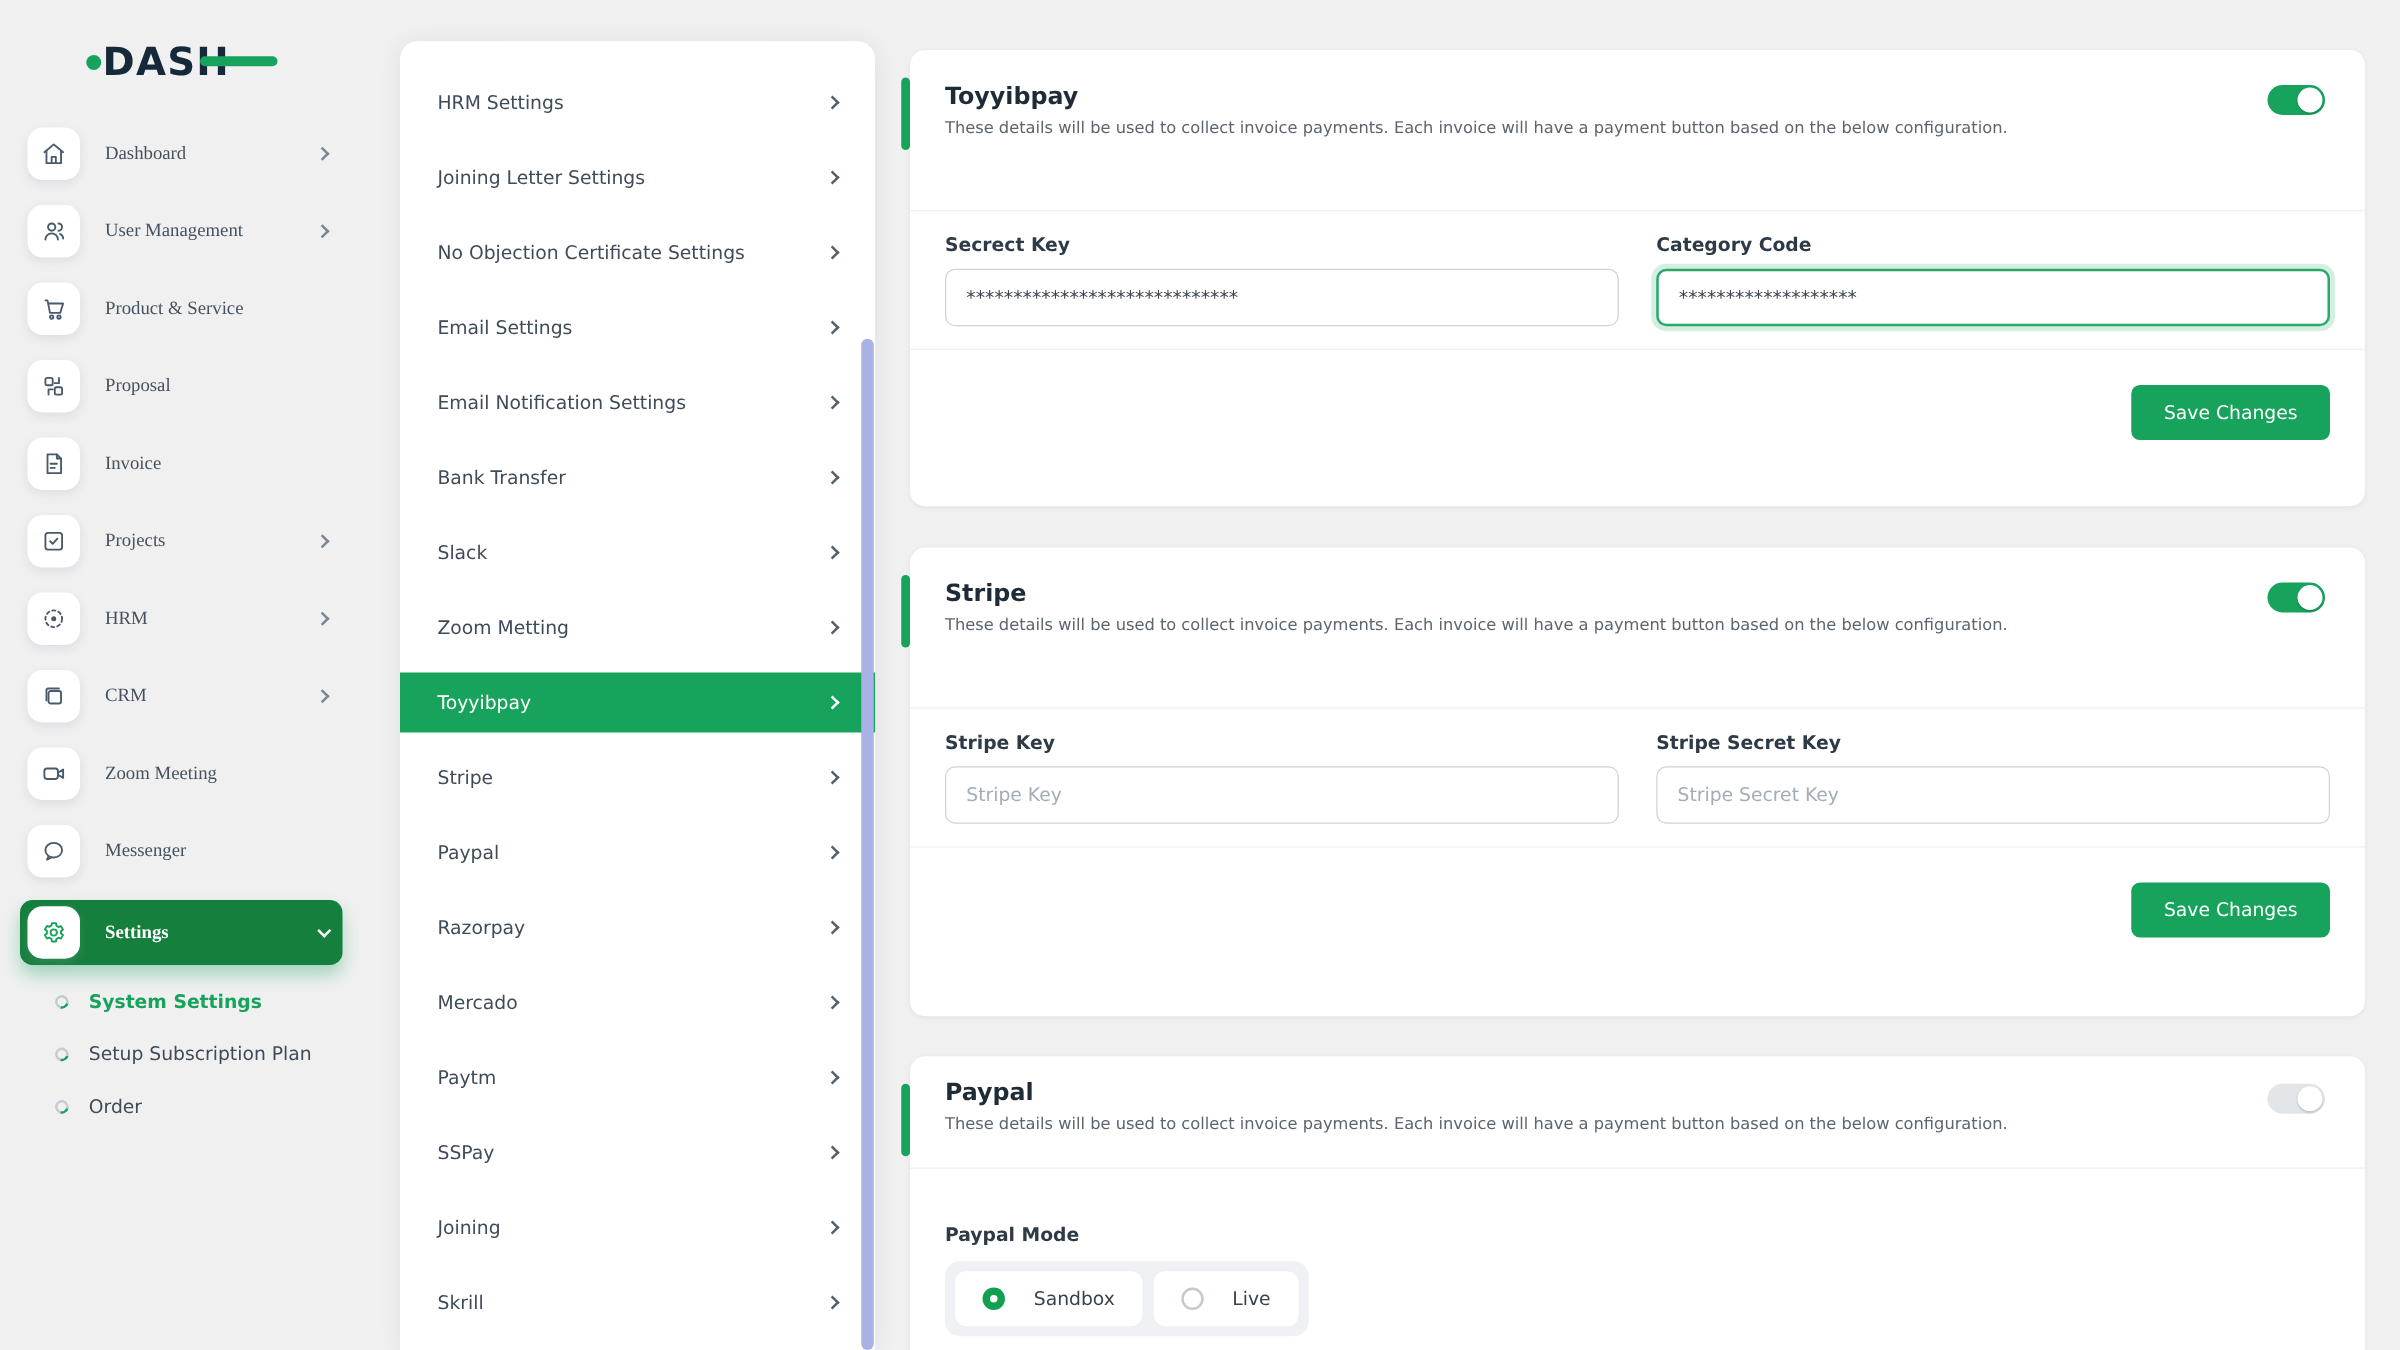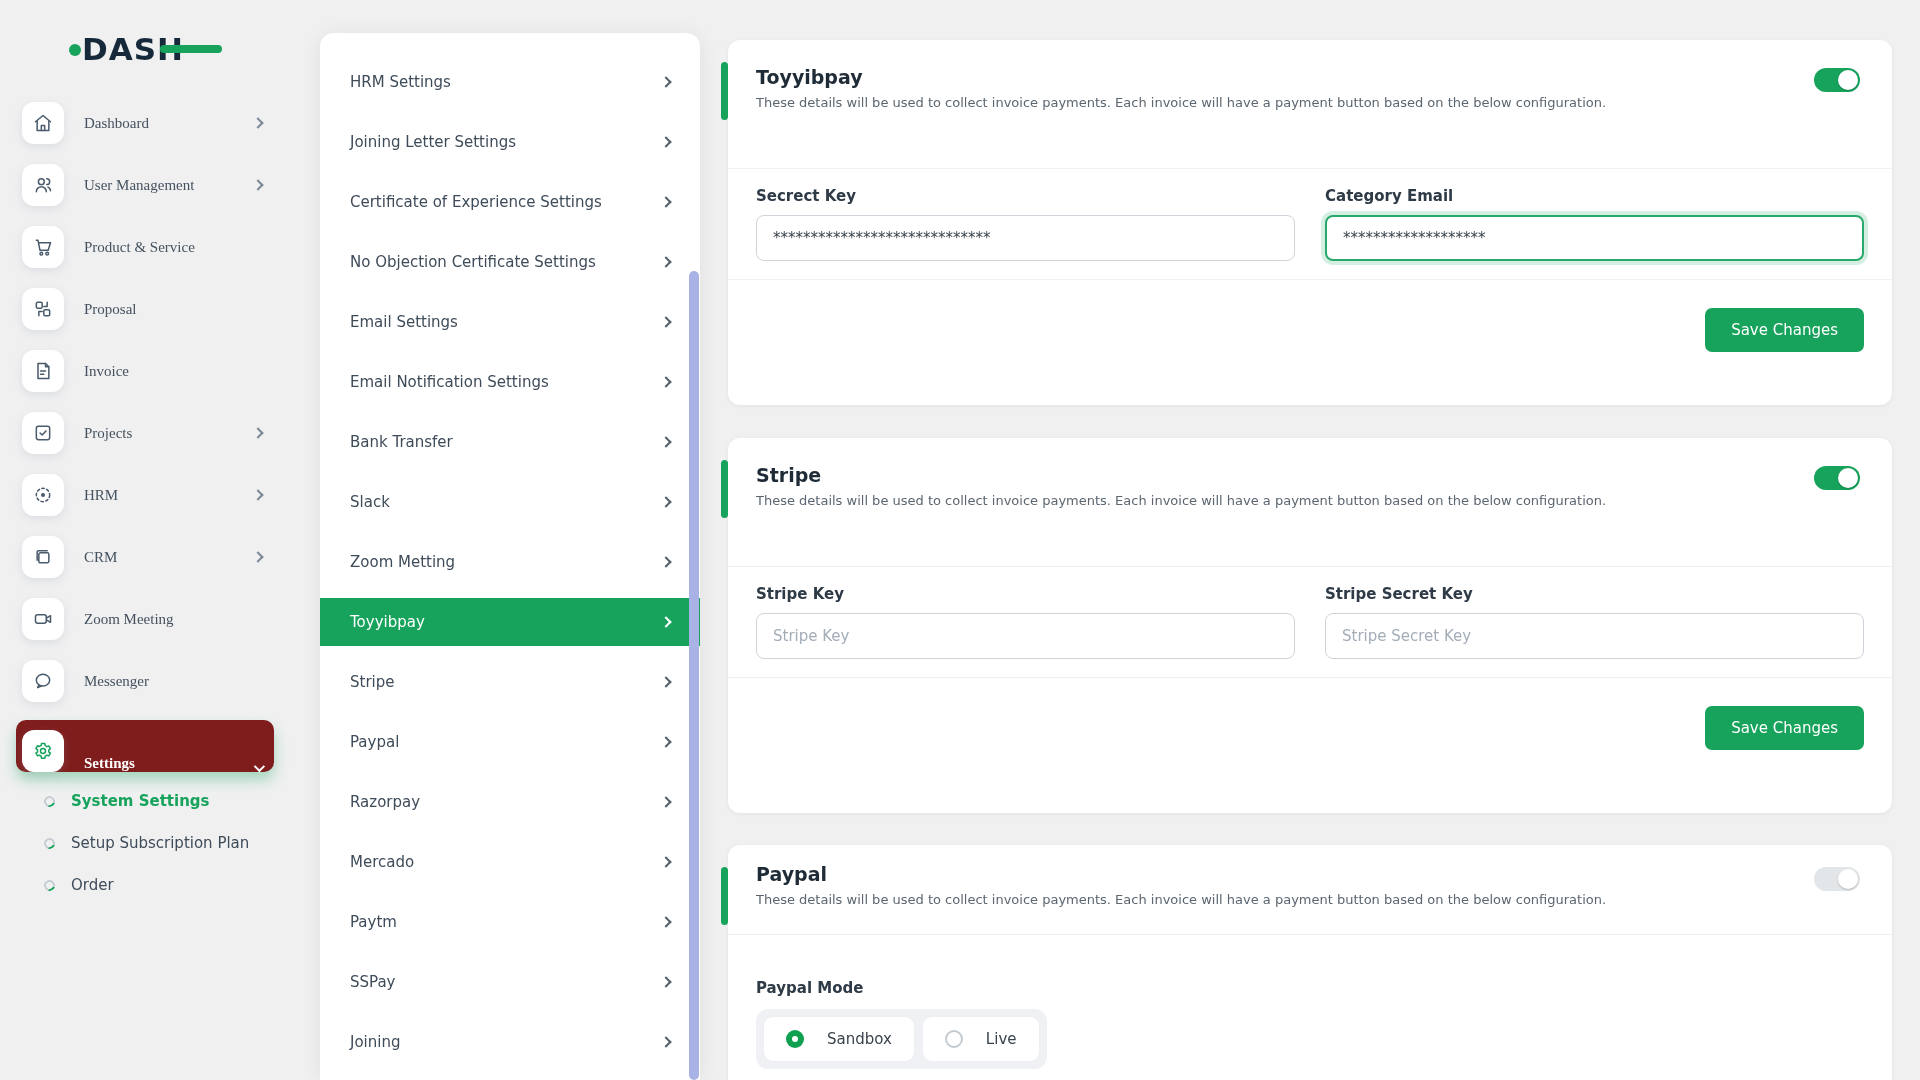--- a/index.html
+++ b/index.html
@@ -12,21 +12,21 @@
   }
   
   .sidebar { position:absolute; left:0; top:0; width:290px; height:1080px; padding:22px 0 0 0; }
   .logo { margin:4px 0 26px 68px; cursor:pointer; }
   .nav { display:flex; flex-direction:column; }
   .nav-item { display:flex; align-items:center; height:46px; margin:0 16px 16px 16px; padding:0 12px 0 6px; cursor:pointer; border-radius:10px; position:relative; }
   .icon-box { width:42px; height:42px; background:#ffffff; border-radius:12px; display:flex; align-items:center; justify-content:center; box-shadow:0 3px 8px rgba(150,160,175,.22); flex:0 0 42px; }
   .nav-label { margin-left:20px; font-size:15px; color:#45525f; flex:1; white-space:nowrap;font-family:Liberation Serif, serif; }
   .chev { width:8px; height:8px; border-right:2px solid #7b8794; border-bottom:2px solid #7b8794; transform:rotate(-45deg); flex:0 0 8px; }
   .chev.down { transform:rotate(45deg) translateY(-2px); }
-  .nav-item.active { background:#7f1d1d; box-shadow:0 8px 14px rgba(23,163,92,.35); height:52px; margin-bottom:12px;align-items:flex-end; }
+  .nav-item.active { background:#15803d; box-shadow:0 8px 14px rgba(23,163,92,.35); height:52px; margin-bottom:12px; }
   .nav-item.active .nav-label { color:#ffffff; font-weight:bold; }
   .nav-item.active .chev { border-color:#ffffff; }
   .sub-item { display:flex; align-items:center; margin:0 16px 24px 44px; cursor:pointer; }
   .bullet { width:11px; height:11px; border-radius:50%; border:2px solid #c4cbd1; border-bottom-color:#17a35c; transform:rotate(-30deg); flex:0 0 11px; }
   .sub-label { margin-left:16px; font-size:15px; color:#3e4b59; white-space:nowrap; }
   .sub-item.active .sub-label { color:#17a35c; font-weight:bold; }
   .sub-items { margin-top:8px; }
   
   .settings-panel { position:absolute; left:320px; top:33px; width:380px; height:1047px; background:#ffffff; border-radius:14px 14px 0 0; box-shadow:0 2px 20px rgba(0,0,0,.07); padding-top:25px; overflow:hidden; }
   .menu-item { height:48px; margin-bottom:12px; display:flex; align-items:center; padding:0 30px; cursor:pointer; }
@@ -226,24 +226,20 @@
 <div class="settings-panel">
   <div class="menu-item">
       <span class="menu-label">HRM Settings</span>
       <span class="chev"></span>
     </div>
   <div class="menu-item">
       <span class="menu-label">Joining Letter Settings</span>
       <span class="chev"></span>
     </div>
   <div class="menu-item">
-      <span class="menu-label">Certificate of Experience Settings</span>
-      <span class="chev"></span>
-    </div>
-  <div class="menu-item">
       <span class="menu-label">No Objection Certificate Settings</span>
       <span class="chev"></span>
     </div>
   <div class="menu-item">
       <span class="menu-label">Email Settings</span>
       <span class="chev"></span>
     </div>
   <div class="menu-item">
       <span class="menu-label">Email Notification Settings</span>
       <span class="chev"></span>
@@ -309,21 +305,21 @@
       <div class="toggle on">
           <span class="knob"></span>
         </div>
     </div>
     <div class="card-body two-col">
       <div class="field">
         <label>Secrect Key</label>
         <input type="text" value="*****************************" style="">
       </div>
       <div class="field">
-        <label>Category Email</label>
+        <label>Category Code</label>
         <input type="text" class="focused" value="*******************" style="">
       </div>
     </div>
     <div class="card-divider"></div>
     <div class="card-footer">
       <button class="save-btn">Save Changes</button>
     </div>
   </section>
 
   <section class="card" id="card-stripe">

